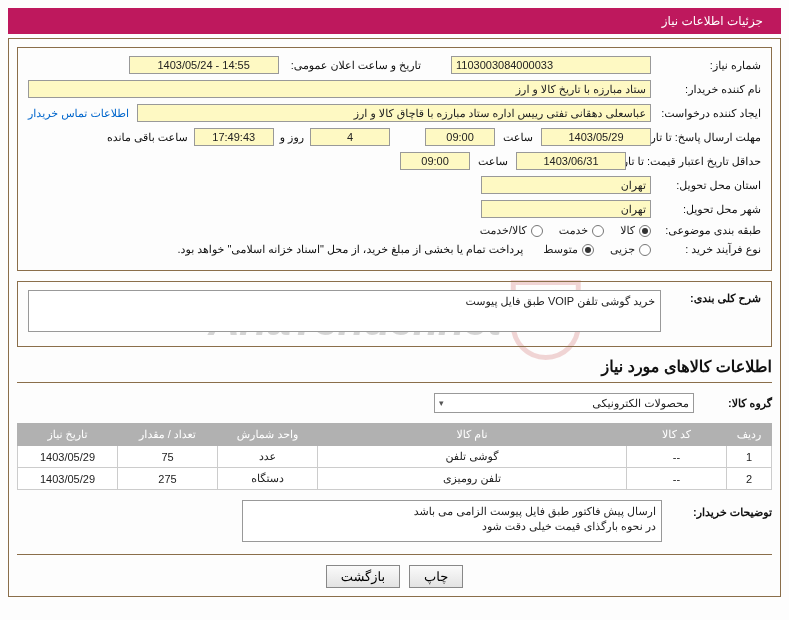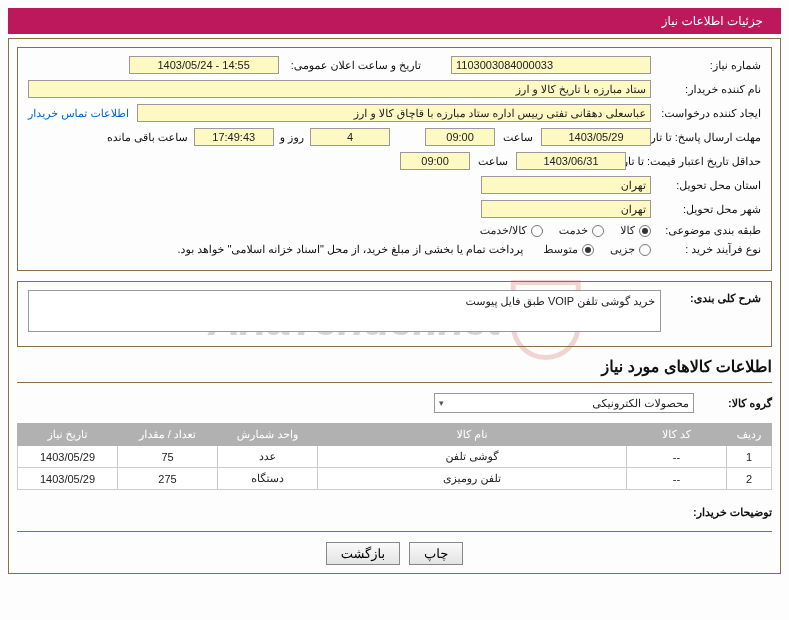--- a/index.html
+++ b/index.html
@@ -298,20 +298,22 @@
         <td>تلفن رومیزی</td>
         <td>دستگاه</td>
         <td>275</td>
         <td>1403/05/29</td>
       </tr>
     </tbody>
   </table>
 
   <div class="note-row">
     <div class="label" style="width:100px;font-weight:bold;padding-top:6px">توضیحات خریدار:</div>
+    <div class="txtarea" style="width:420px;height:42px;white-space:pre-line">ارسال پیش فاکتور طبق فایل پیوست الزامی می باشد
+در نحوه بارگذای قیمت خیلی دقت شود</div>
   </div>
 
   <hr class="hr-line" style="margin-top:12px">
 
   <div class="buttons-row">
     <button class="btn">چاپ</button>
     <button class="btn">بازگشت</button>
   </div>
 
 </div>

